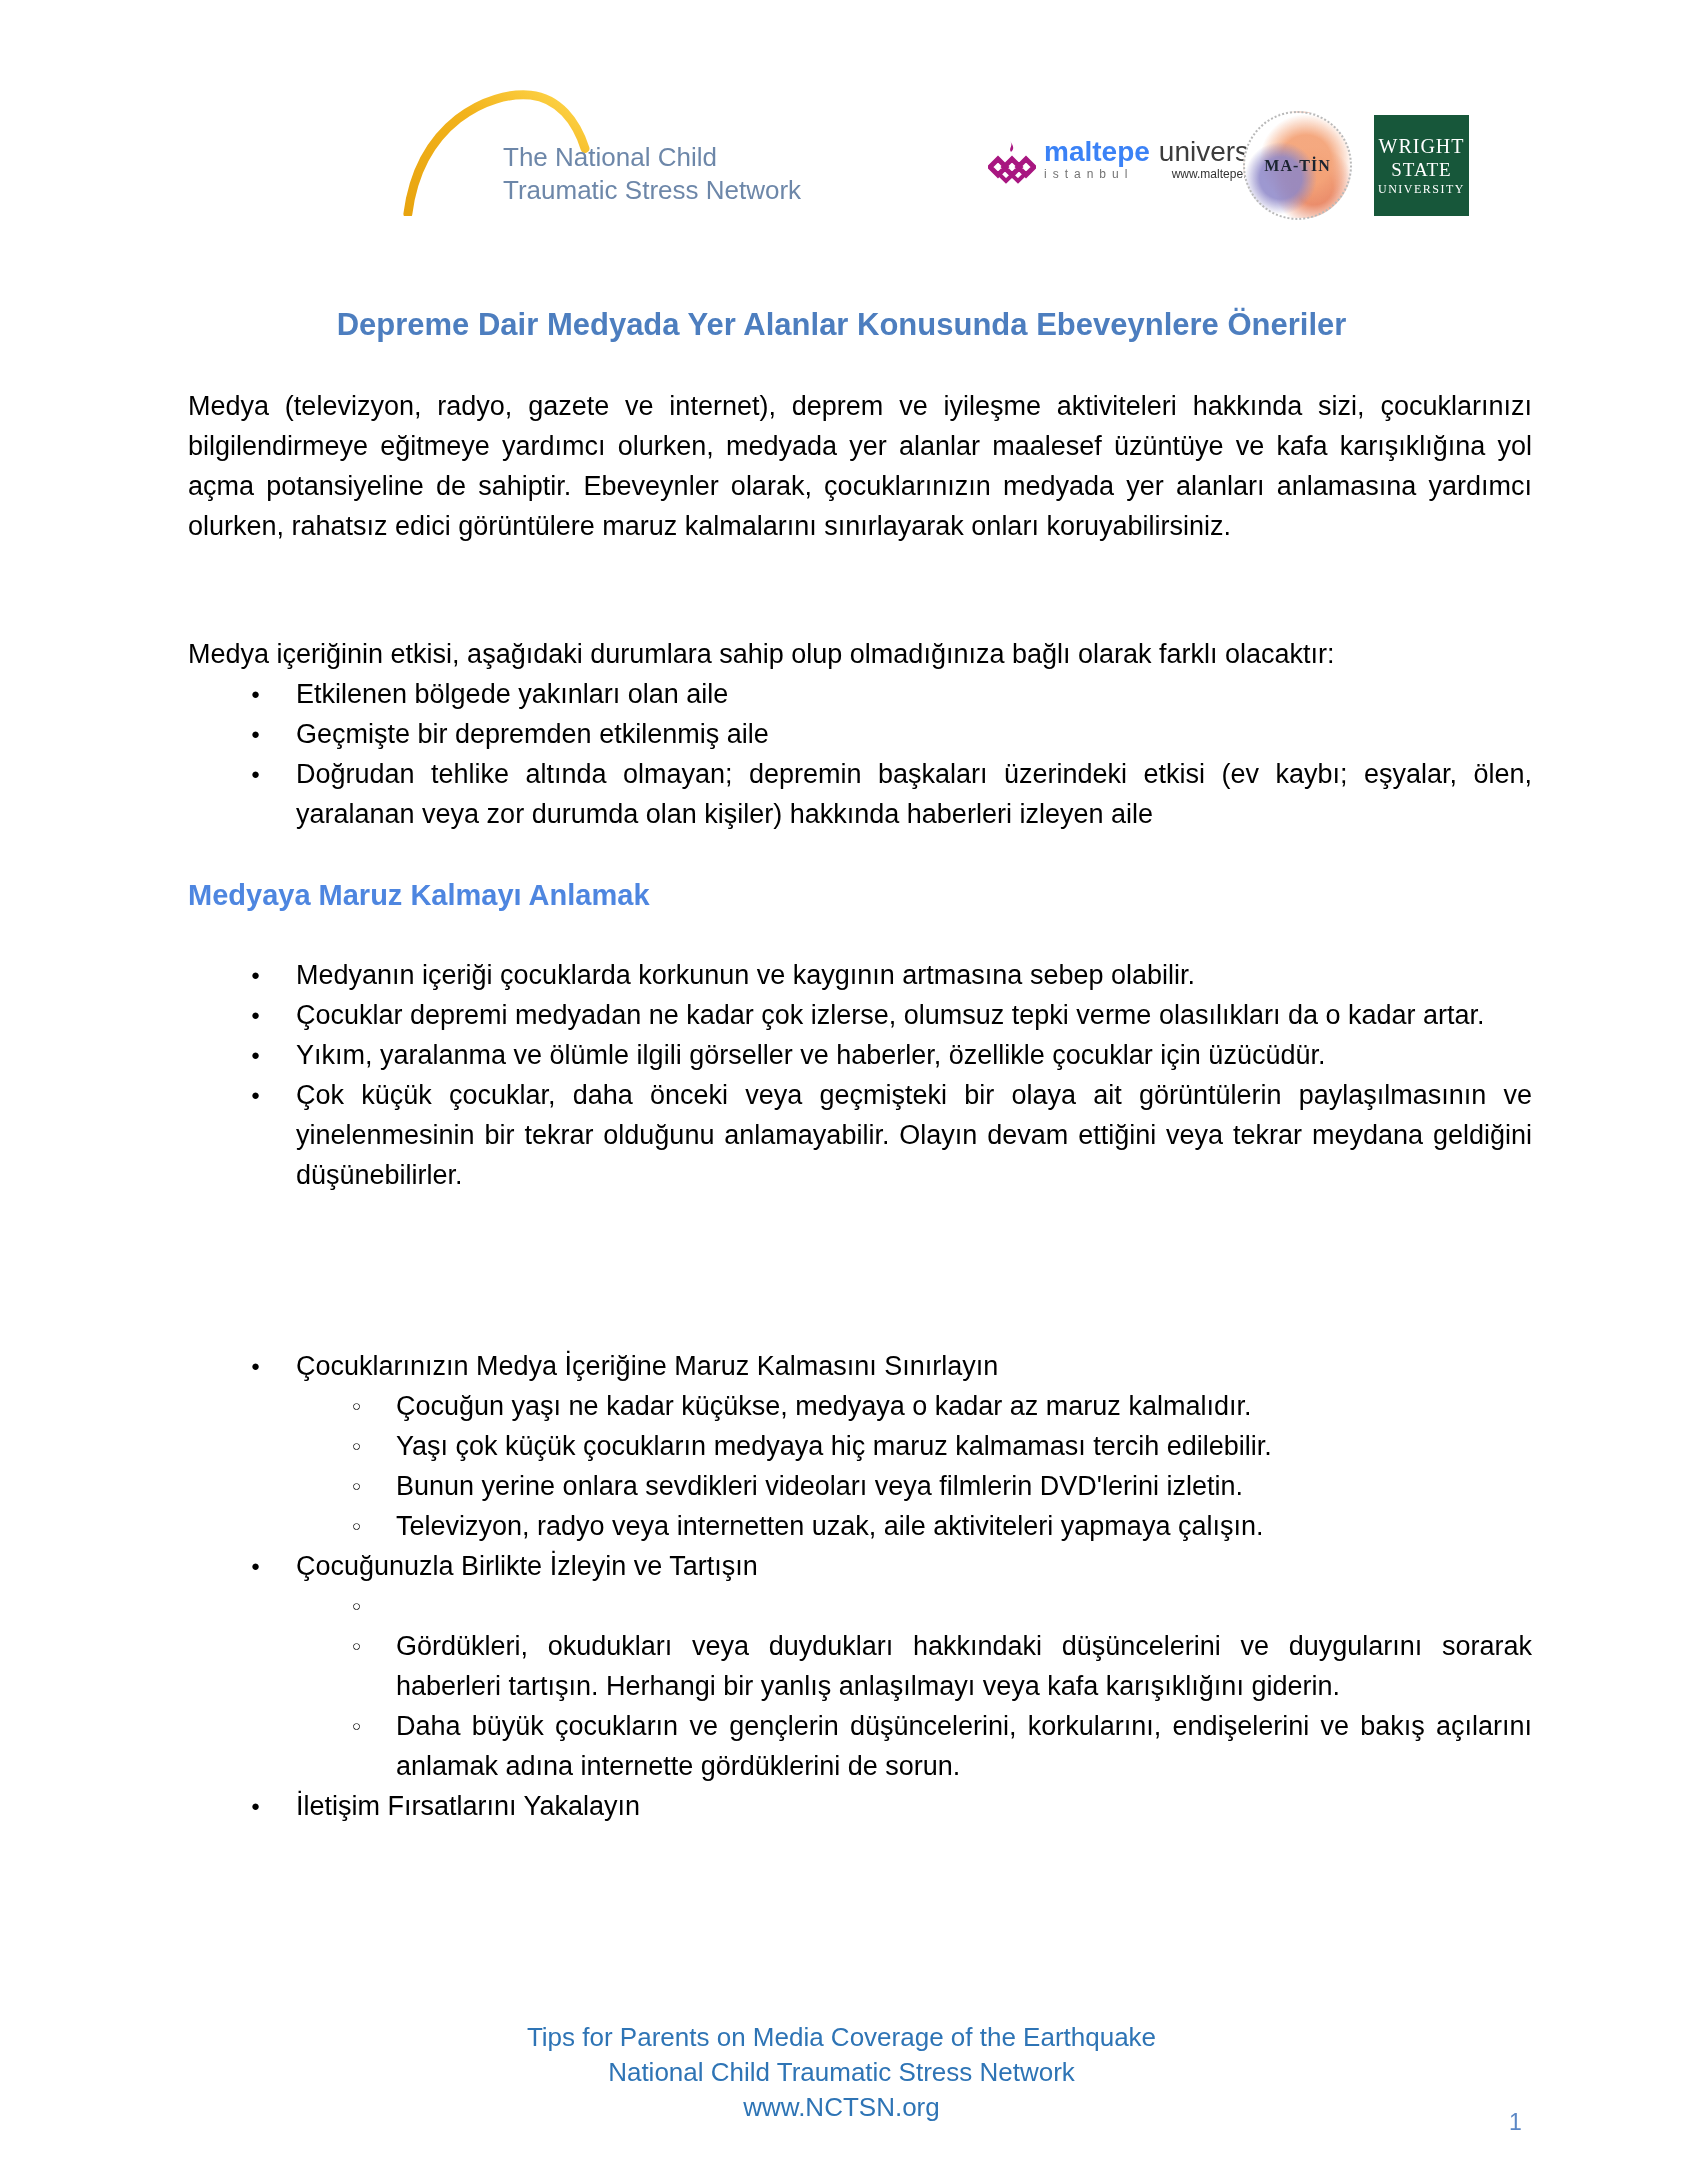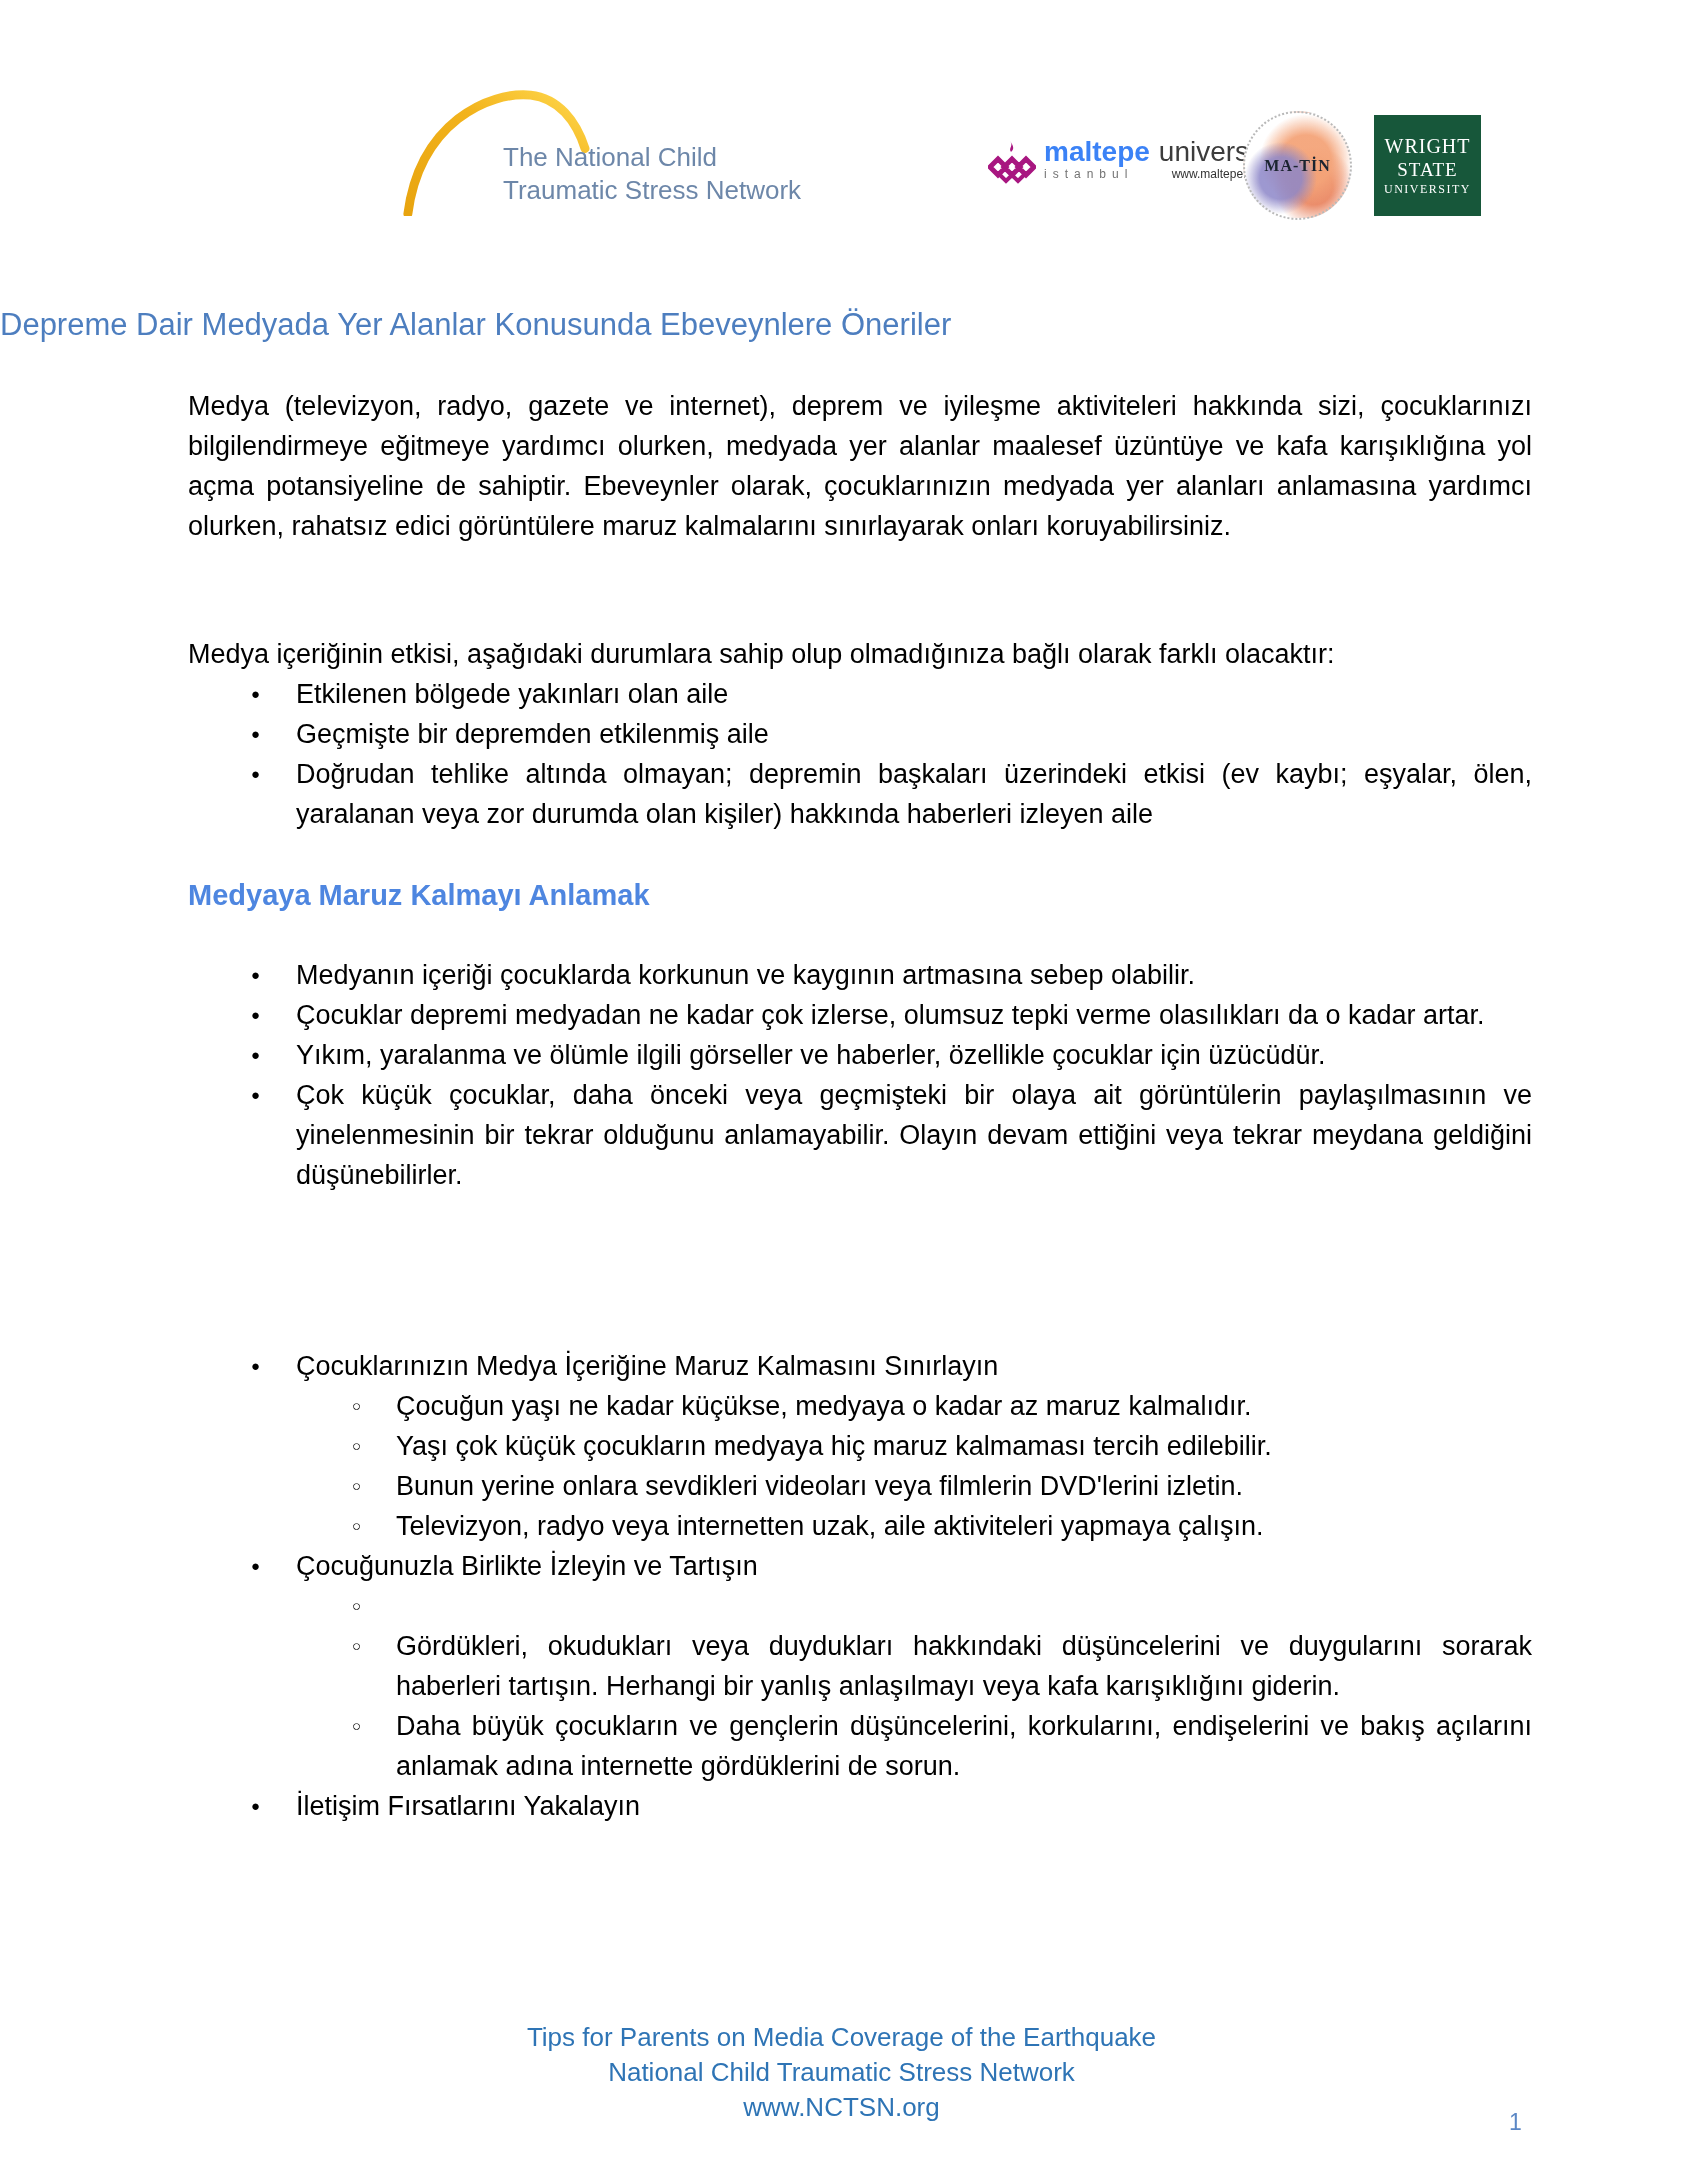--- a/index.html
+++ b/index.html
@@ -25,30 +25,30 @@
   .matin{position:absolute;left:1243px;top:111px;width:105px;height:105px;border-radius:50%;
          background:
            radial-gradient(circle at 34% 62%, rgba(140,134,200,0.85) 0 22%, rgba(140,134,200,0) 38%),
            radial-gradient(circle at 58% 45%, rgba(244,164,121,0.95) 0 30%, rgba(244,164,121,0) 55%),
            radial-gradient(circle at 66% 70%, rgba(229,112,70,0.8) 0 18%, rgba(229,112,70,0) 40%),
            #ffffff;
          border:2px dotted #b9b9b9;display:flex;align-items:center;justify-content:center;}
   .matin-label{font-family:"Liberation Serif",serif;font-weight:bold;font-size:16px;
                letter-spacing:1px;color:#1B2430;}
 
-  .wright{position:absolute;left:1374px;top:115px;width:107px;height:101px;background:#17573A;
+  .wright{position:absolute;left:1374px;top:115px;width:95px;height:101px;background:#17573A;
           display:flex;flex-direction:column;align-items:center;justify-content:center;
           font-family:"Liberation Serif",serif;color:#fff;text-align:center;}
   .wright-l1{font-size:20px;letter-spacing:1px;line-height:24px;}
   .wright-l2{font-size:19px;letter-spacing:1px;line-height:23px;}
   .wright-l3{font-size:12px;letter-spacing:1.5px;line-height:16px;}
 
   
-  .doc-title{position:absolute;left:0;width:1683px;top:307px;text-align:left;
-             font-size:31px;font-weight:normal;color:#4D7EBF;}
+  .doc-title{position:absolute;left:0;width:1683px;top:307px;text-align:center;
+             font-size:31px;font-weight:bold;color:#4D7EBF;}
   .block{position:absolute;left:188px;width:1344px;font-size:27px;line-height:40px;}
   .para{text-align:justify;}
   .lead{text-align:left;}
   .section-heading{font-size:29px;font-weight:bold;color:#4E86E0;}
 
   .li{display:flex;}
   .li .txt{flex:1;text-align:justify;}
   .l1 .marker{margin-left:63px;width:45px;font-size:15px;flex:none;}
   .l2 .marker{margin-left:164px;width:44px;font-size:15px;flex:none;}
 

